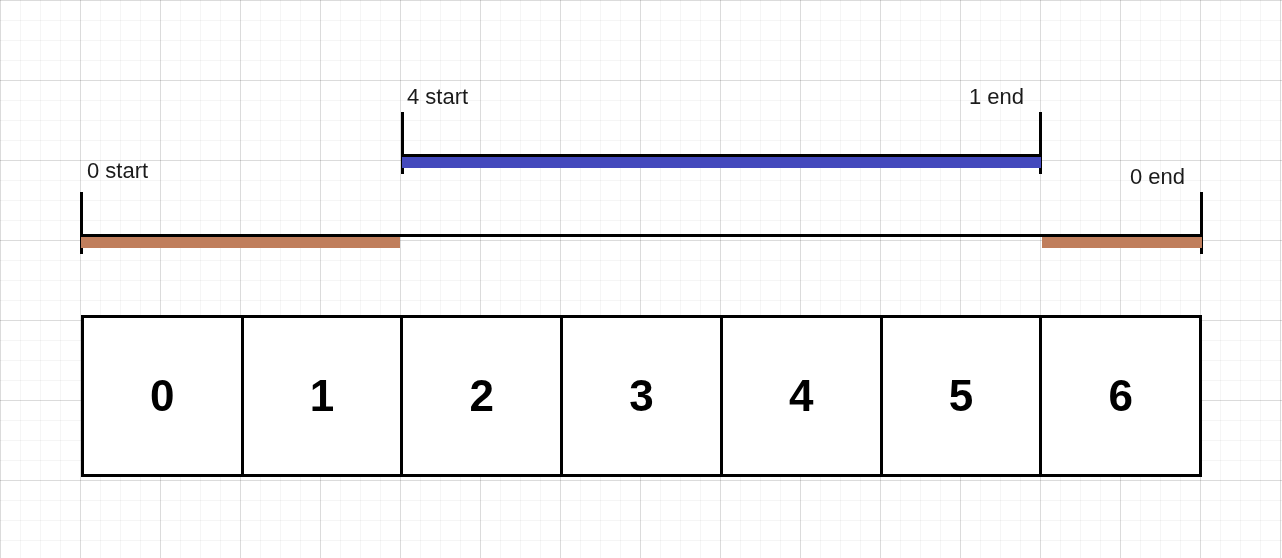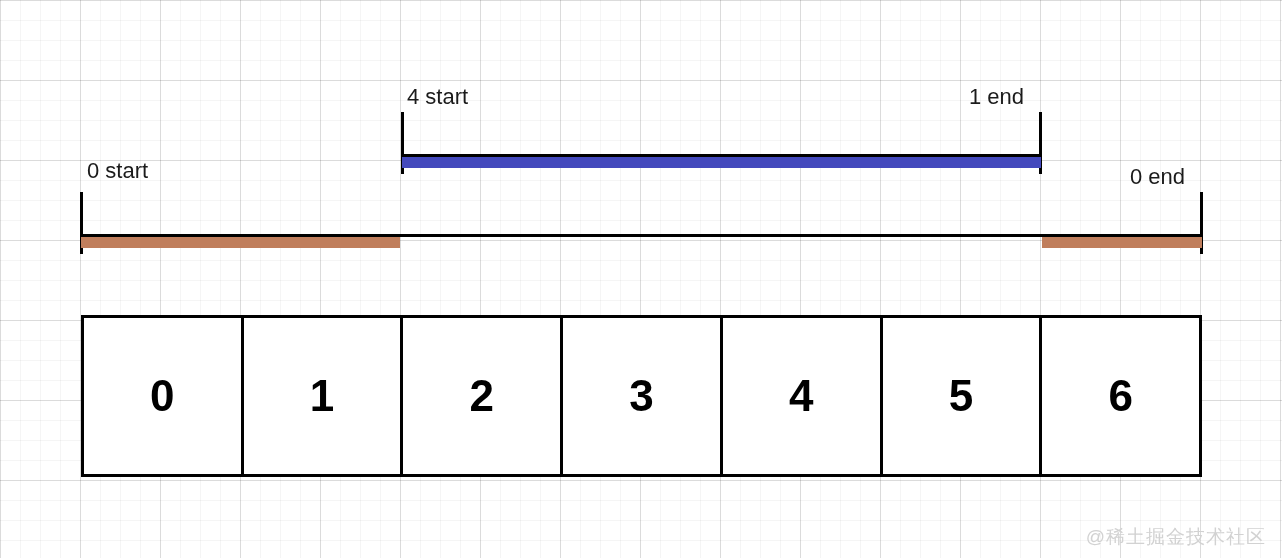--- a/index.html
+++ b/index.html
@@ -120,15 +120,14 @@
       <span>4</span>
     </div>
     <div class="cell">
       <span>5</span>
     </div>
     <div class="cell">
       <span>6</span>
     </div>
   </div>
 
-  <div id="watermark">@稀土掘金技术社区</div>
 
 </div>
 
 </body></html>

